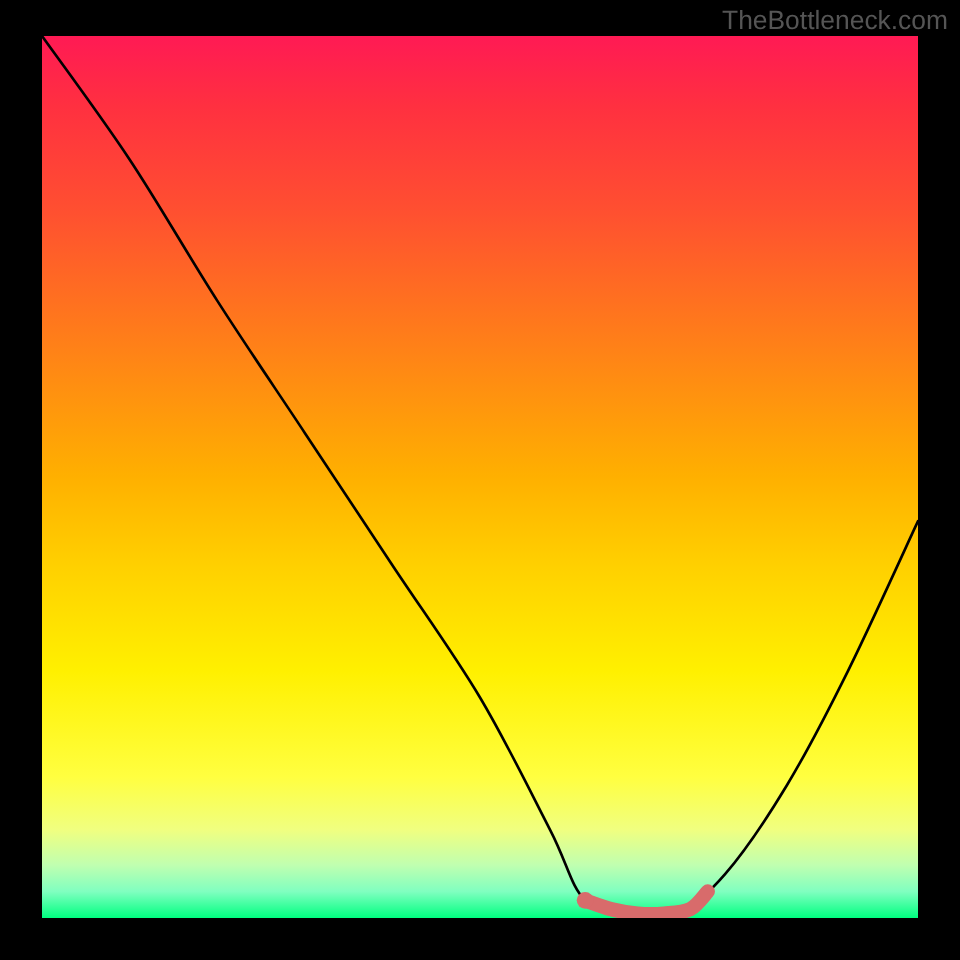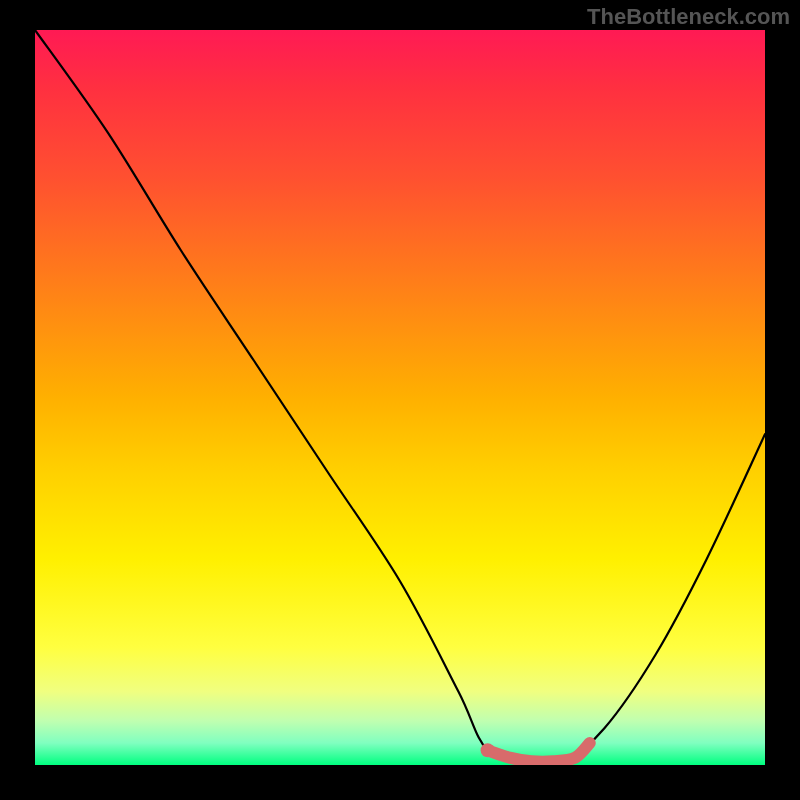--- a/index.html
+++ b/index.html
@@ -10,21 +10,21 @@
     background: #000;
     position: relative;
     font-family: Arial, sans-serif;
   }
   .watermark {
     position: absolute;
     top: 4px;
     right: 10px;
     color: #555;
     font-size: 22px;
-    font-weight: bold;
+    font-weight: normal;
     z-index: 10;
   }
   .plot-area {
     position: absolute;
     left: 35px;
     top: 30px;
     width: 730px;
     height: 735px;
     background: linear-gradient(to bottom,
       #ff1a54 0%,

